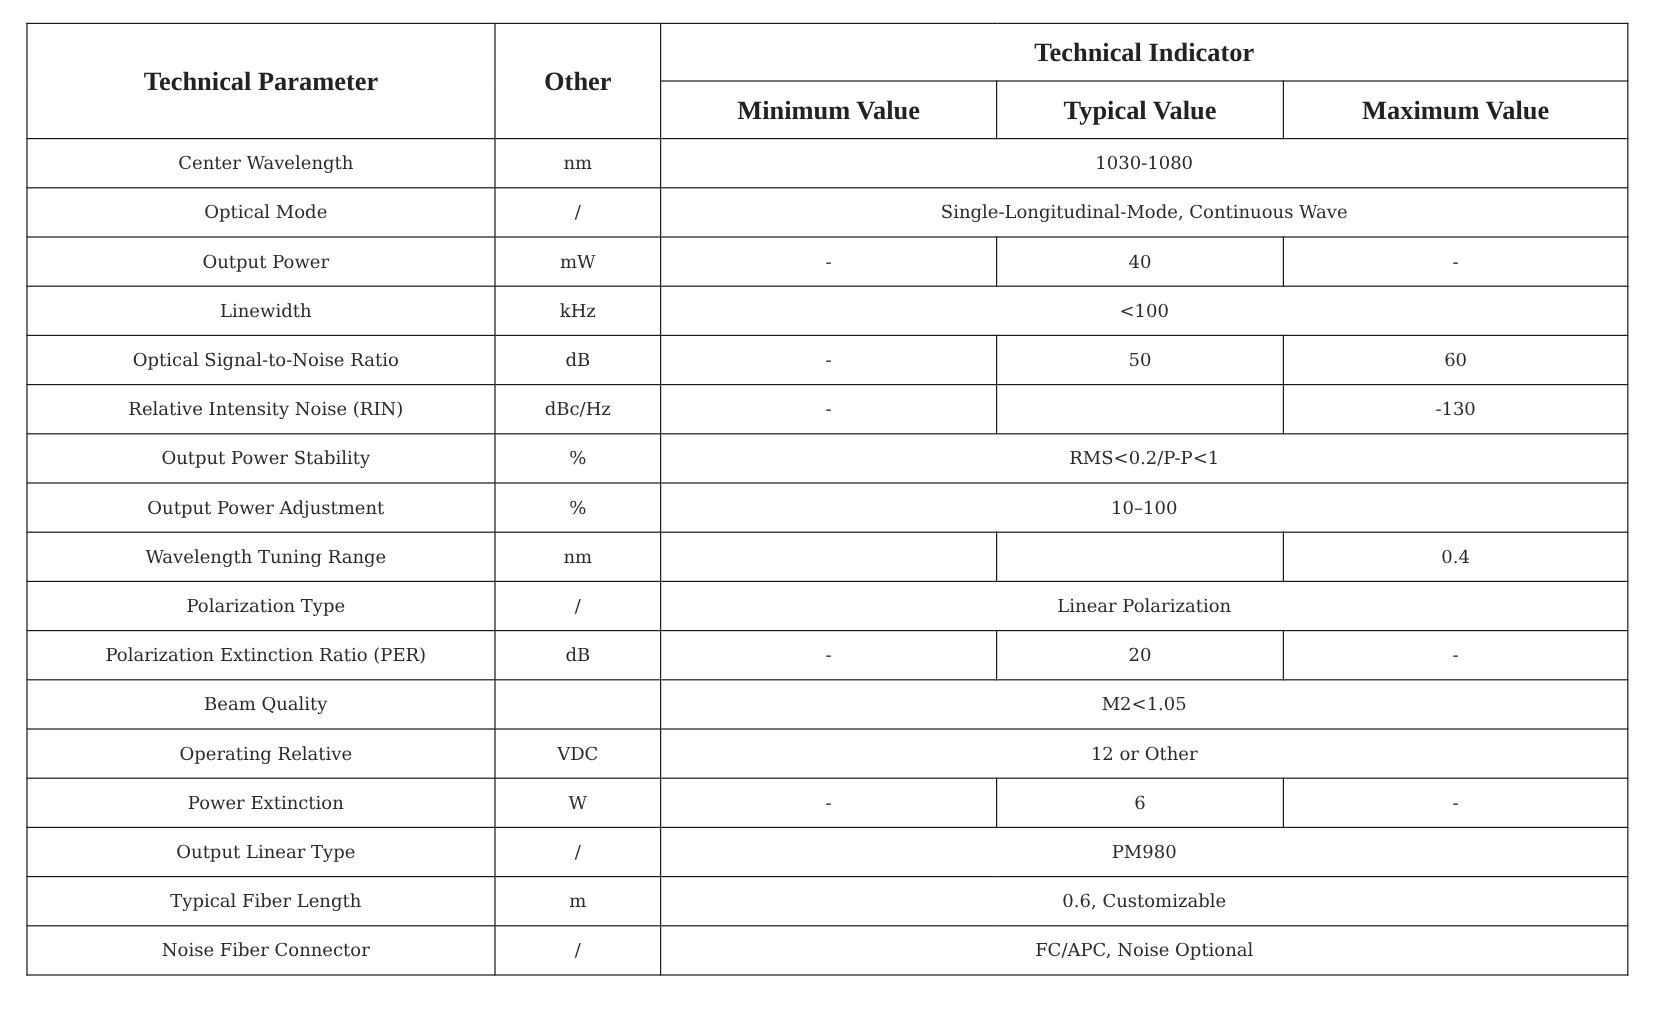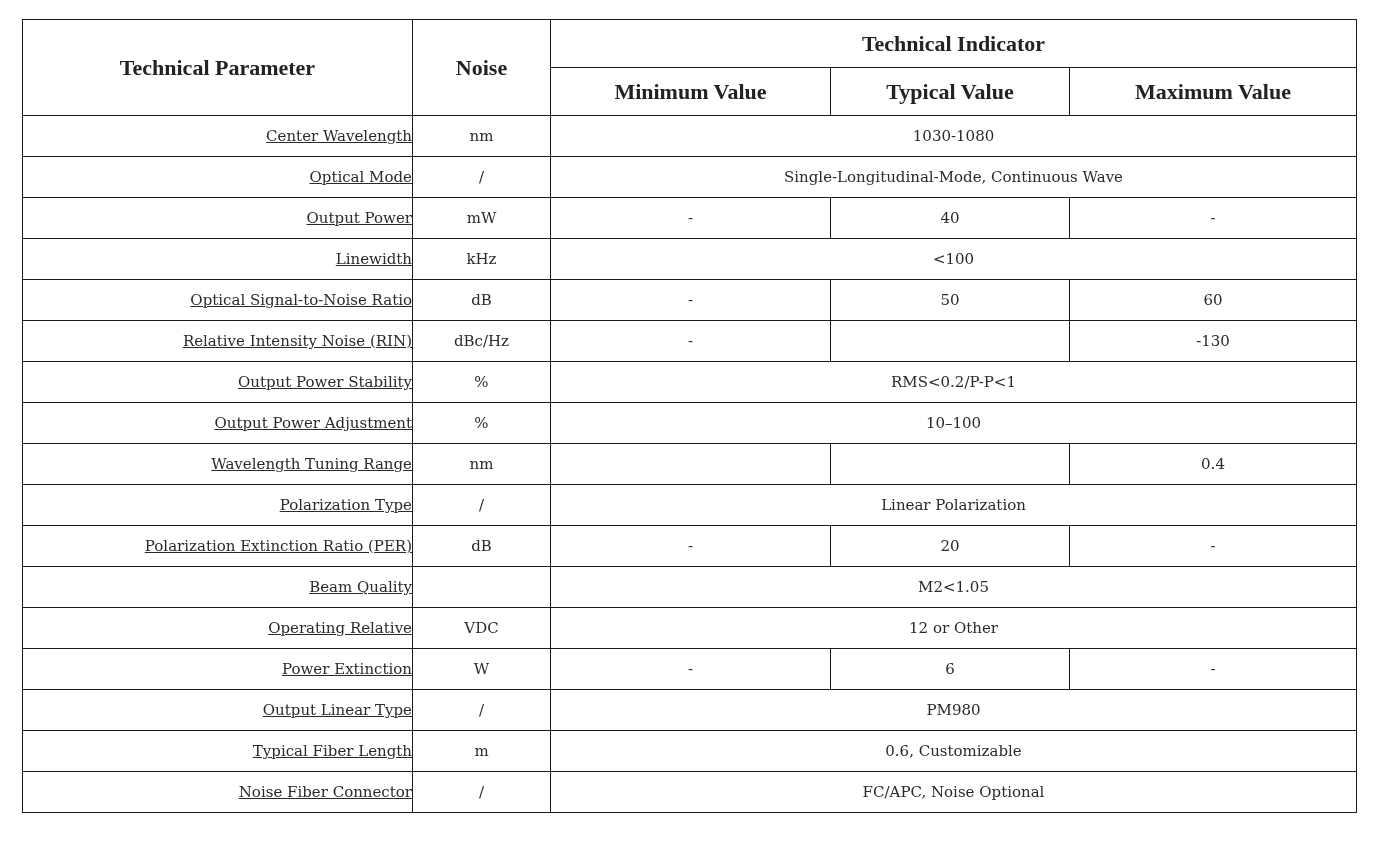--- a/index.html
+++ b/index.html
@@ -43,40 +43,39 @@
   .spec-table tr.h1 th { height: 47px; margin-left: 32px; }
   .spec-table tr.h2 th { height: 47px; }
 
   .spec-table td {
     font-size: 15px;
     height: 40px;
     text-align: center;
     color: #2a2a2a;
   }
   .spec-table td.param {
-    text-align: right;
+    text-align: center;
     padding-left: 8px;
-    text-decoration: underline;
   }
 </style>
 </head>
 <body>
 
 <table class="spec-table">
   <colgroup>
     <col class="c-param">
       <col class="c-unit">
       <col class="c-min">
       <col class="c-typ">
       <col class="c-max">
   </colgroup>
   <thead>
     <tr class="h1">
       <th rowspan="2">Technical Parameter</th>
-      <th rowspan="2">Noise</th>
+      <th rowspan="2">Other</th>
       <th colspan="3">Technical Indicator</th>
     </tr>
     <tr class="h2">
       <th>Minimum Value</th>
       <th>Typical Value</th>
       <th>Maximum Value</th>
     </tr>
   </thead>
   <tbody id="tbody">
 

